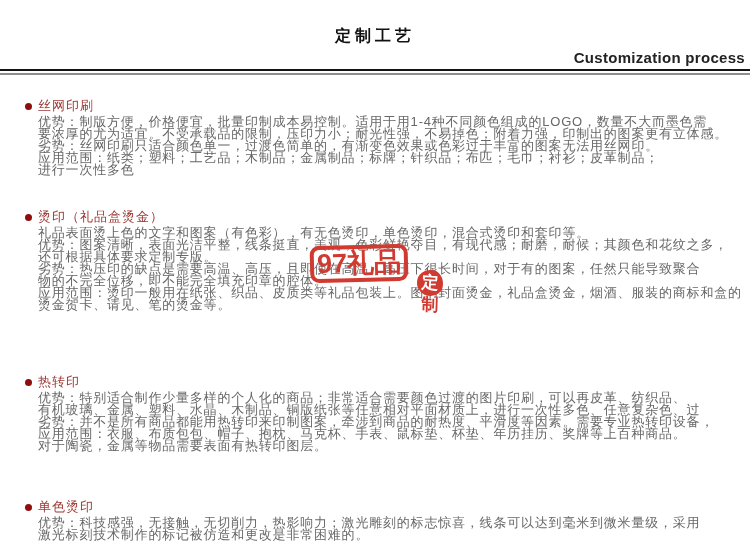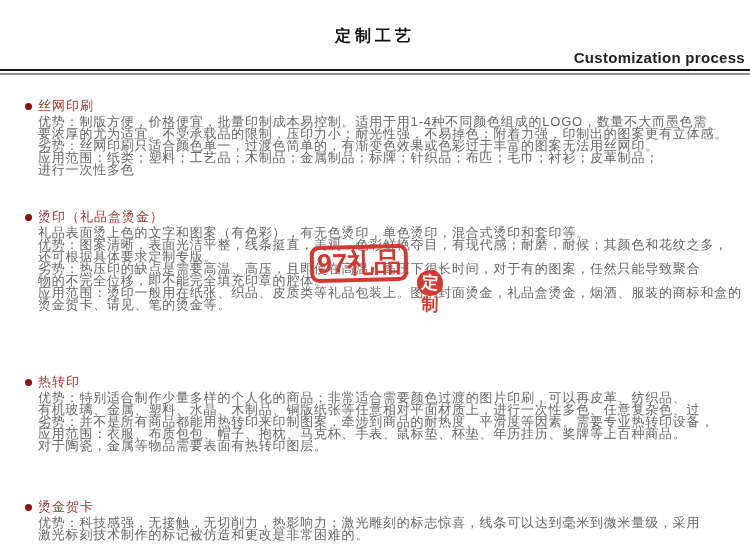--- a/index.html
+++ b/index.html
@@ -170,21 +170,21 @@
         <div class="line">有机玻璃、金属、塑料、水晶、木制品、铜版纸张等任意相对平面材质上，进行一次性多色、任意复杂色、过</div>
         <div class="line">劣势：并不是所有商品都能用热转印来印制图案，牵涉到商品的耐热度、平滑度等因素。需要专业热转印设备，</div>
         <div class="line">应用范围：衣服、布质包包、帽子、抱枕、马克杯、手表、鼠标垫、杯垫、年历挂历、奖牌等上百种商品。</div>
         <div class="line">对于陶瓷，金属等物品需要表面有热转印图层。</div>
       </div>
     </div>
 
     <div class="section sec4">
       <div class="sec-head">
         <span class="bullet"></span>
-        <span class="sec-title">烫金贺卡</span>
+        <span class="sec-title">单色烫印</span>
       </div>
       <div class="sec-body">
         <div class="line">优势：科技感强，无接触，无切削力，热影响力；激光雕刻的标志惊喜，线条可以达到毫米到微米量级，采用</div>
         <div class="line">激光标刻技术制作的标记被仿造和更改是非常困难的。</div>
       </div>
     </div>
 
   </div>
 
   <div class="wm-badge">97礼品</div>

